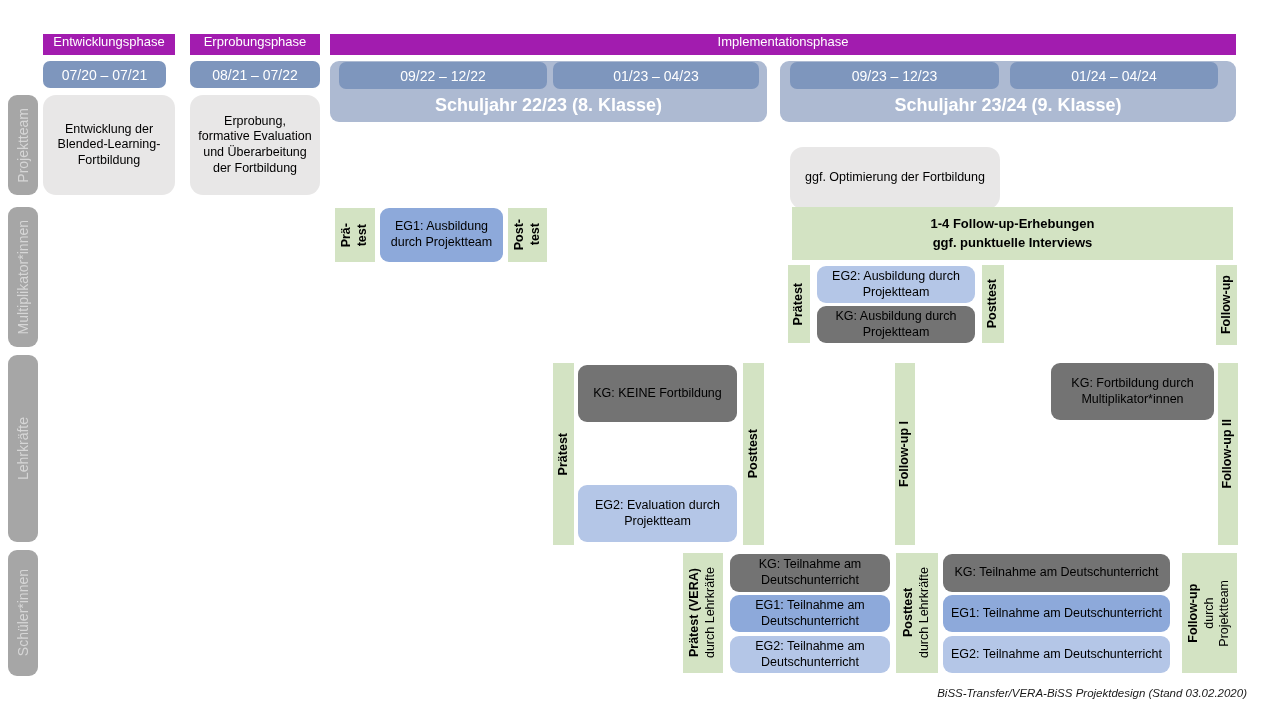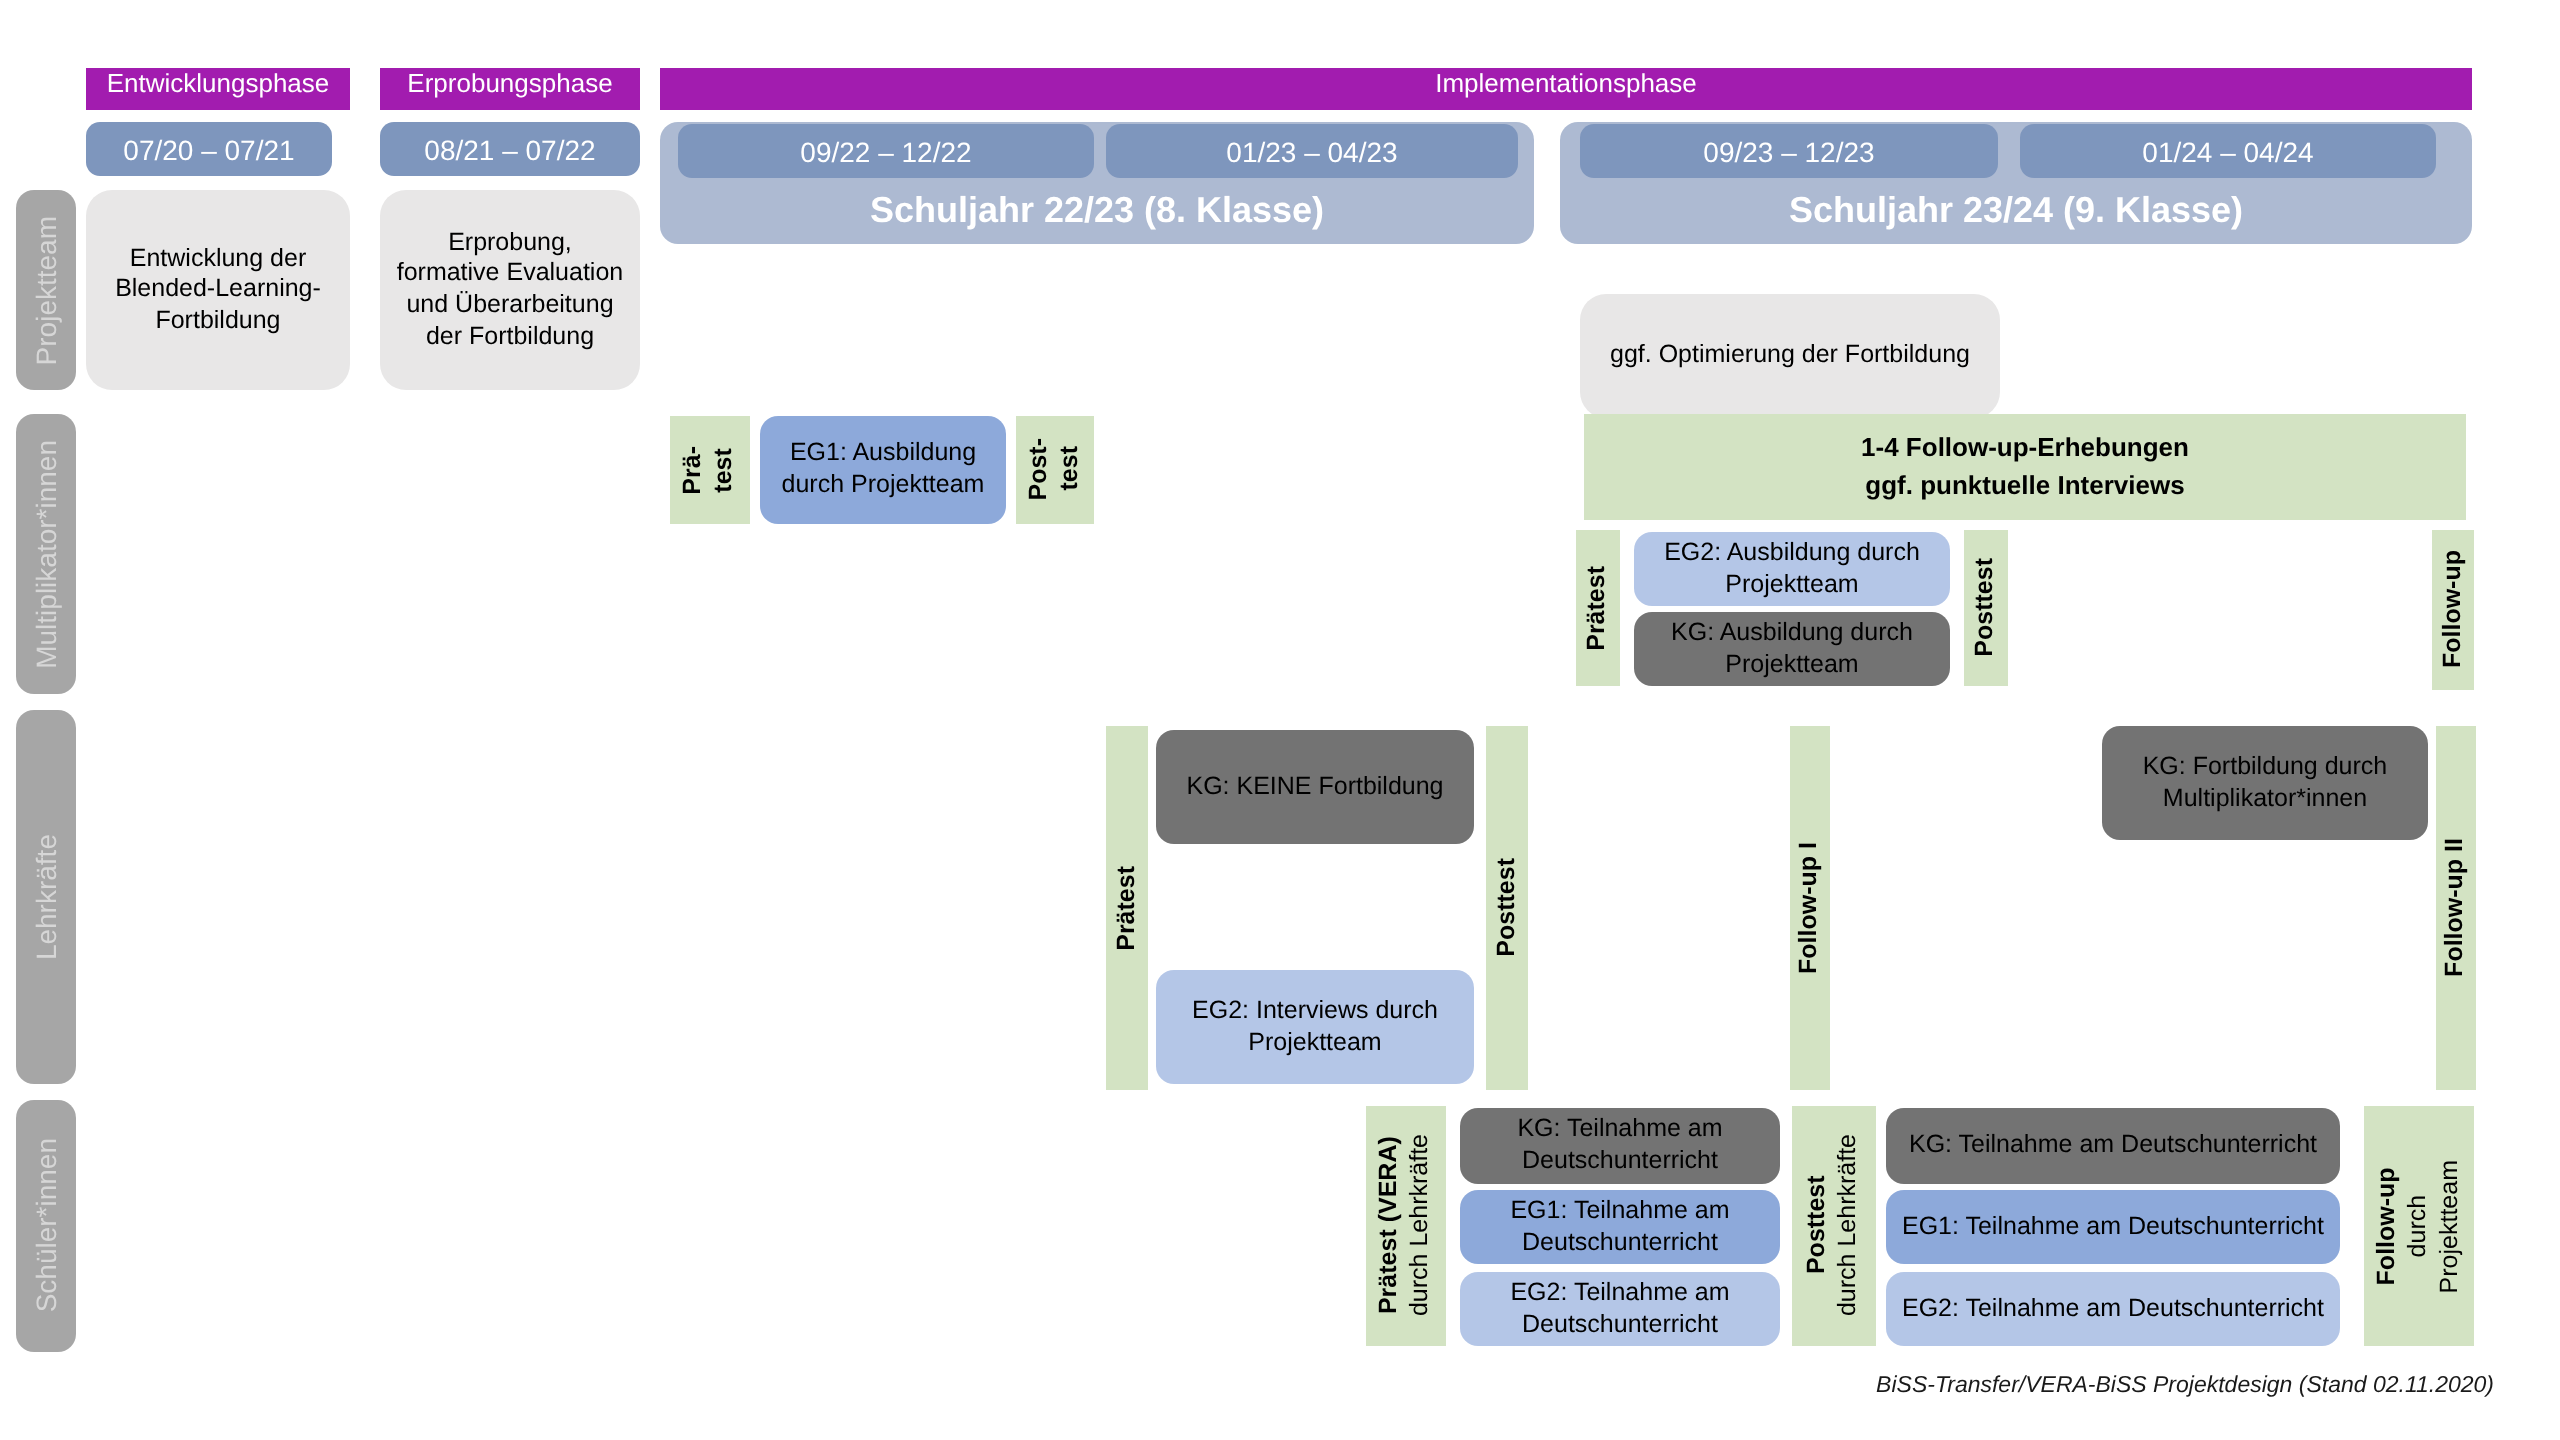--- a/index.html
+++ b/index.html
@@ -139,21 +139,21 @@
     <span class="vtext vline bold">Follow-up</span>
   </div>
 
   <div class="abs green" style="left:553px;top:363px;width:21px;height:182px;">
     <span class="vtext vline bold">Prätest</span>
   </div>
   <div class="abs box box-gray" style="left:578px;top:365px;width:159px;height:57px;">
     <span>KG: KEINE Fortbildung</span>
   </div>
   <div class="abs box box-blue2" style="left:578px;top:485px;width:159px;height:57px;">
-    <span>EG2: Interviews durch Projektteam</span>
+    <span>EG2: Evaluation durch Projektteam</span>
   </div>
   <div class="abs green" style="left:743px;top:363px;width:21px;height:182px;">
     <span class="vtext vline bold">Posttest</span>
   </div>
   <div class="abs green" style="left:895px;top:363px;width:20px;height:182px;">
     <span class="vtext vline bold">Follow-up I</span>
   </div>
   <div class="abs box box-gray" style="left:1051px;top:363px;width:163px;height:57px;">
     <span>KG: Fortbildung durch Multiplikator*innen</span>
   </div>
@@ -192,15 +192,15 @@
     <span>EG2: Teilnahme am Deutschunterricht</span>
   </div>
   <div class="abs green" style="left:1182px;top:553px;width:55px;height:120px;">
     <span class="vtext">
       <span class="vline bold">Follow-up</span>
       <span class="vline">durch</span>
       <span class="vline">Projektteam</span>
     </span>
   </div>
 
-  <div class="abs caption" style="right:33px;top:687px;">BiSS-Transfer/VERA-BiSS Projektdesign (Stand 02.11.2020)</div>
+  <div class="abs caption" style="right:33px;top:687px;">BiSS-Transfer/VERA-BiSS Projektdesign (Stand 03.02.2020)</div>
 
 </div>
 
 </body></html>

